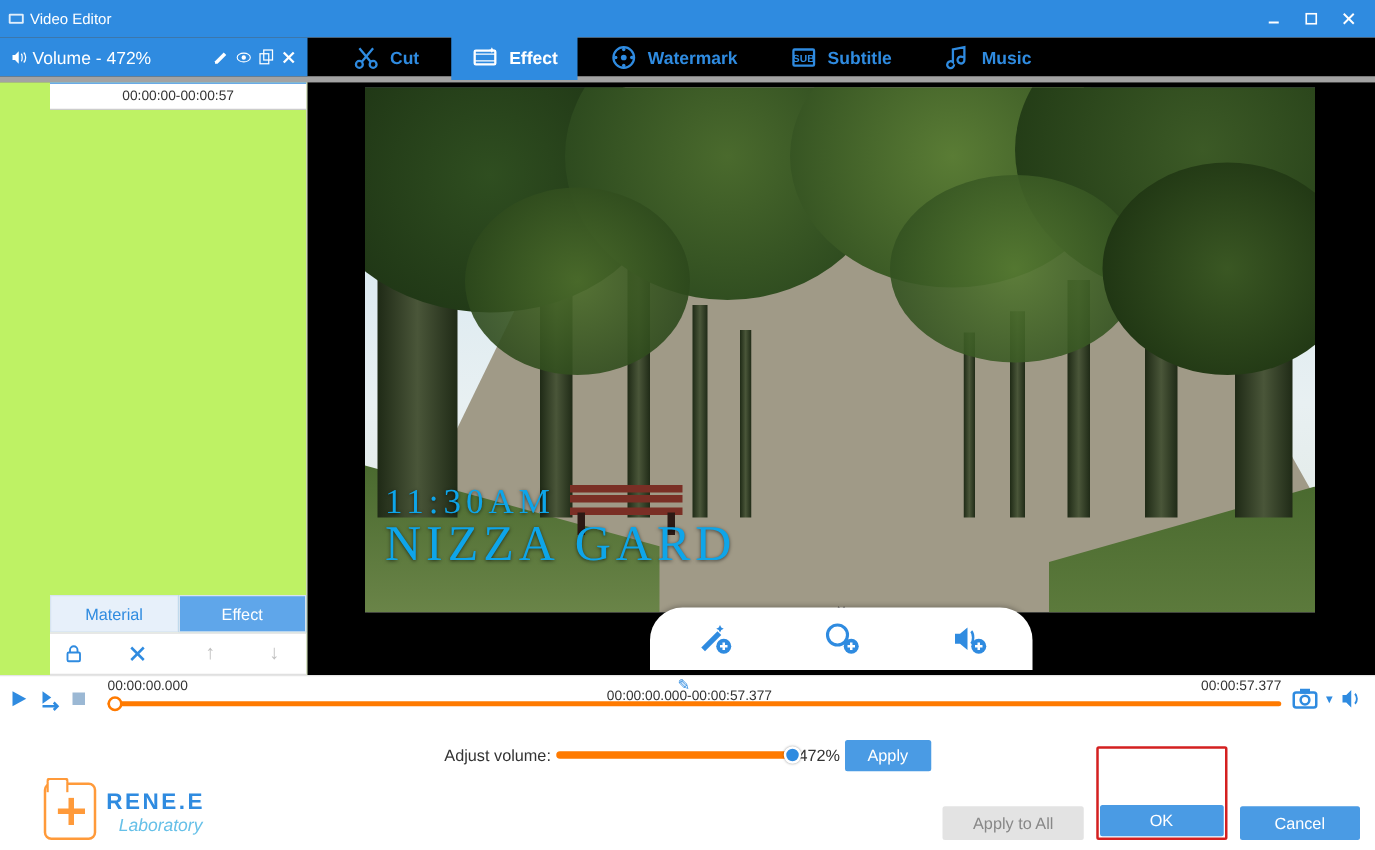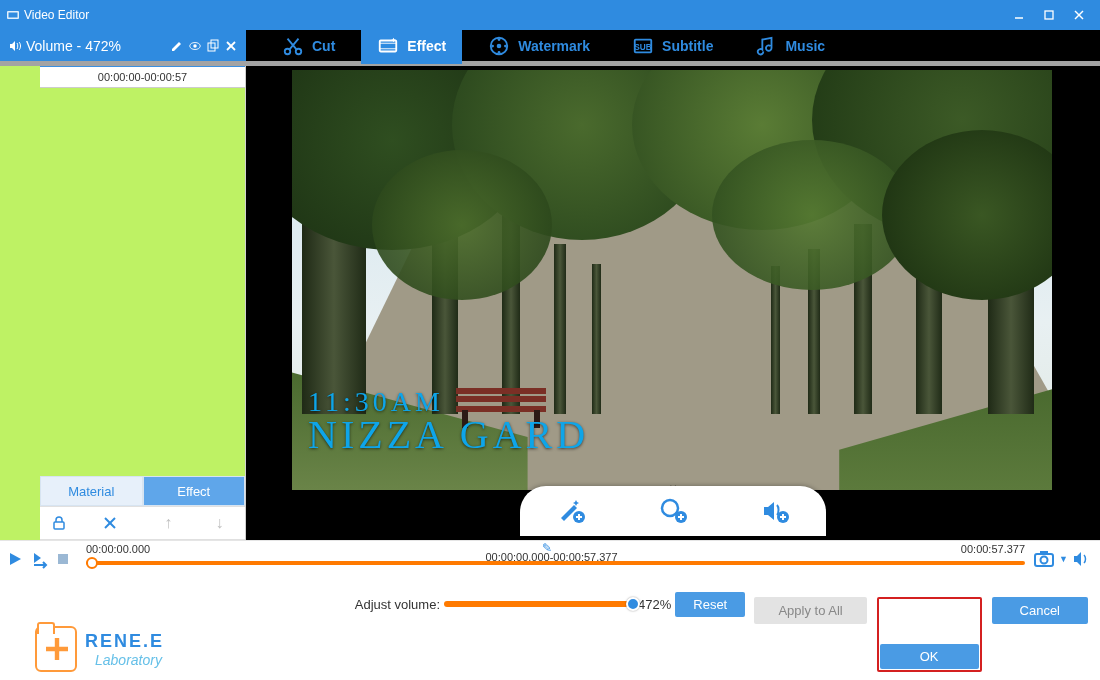--- a/index.html
+++ b/index.html
@@ -76,21 +76,21 @@
 .btn-flat { background:#e3e3e3; color:#888; border:none; padding:6px 24px; font-size:13px; cursor:default; border-radius:2px;}
 
 
 .footer { position:absolute; left:0; bottom:0; right:0; height:78px; display:flex; align-items:flex-end; padding:0 12px 8px 14px;}
 .brand { display:flex; align-items:center; gap:8px;padding-left:21px;}
 .brand-icon { width:42px; height:46px; background:#fff; border:2px solid #ff9a3a; border-radius:6px; position:relative;}
 .brand-icon::before { content:""; position:absolute; left:9px; top:10px; width:22px; height:22px; background:#ff9a3a; clip-path:polygon(40% 0,60% 0,60% 40%,100% 40%,100% 60%,60% 60%,60% 100%,40% 100%,40% 60%,0 60%,0 40%,40% 40%);}
 .brand-icon::after { content:""; position:absolute; left:0; top:-6px; width:14px; height:10px; background:#fff; border:2px solid #ff9a3a; border-bottom:none; border-radius:3px 3px 0 0;}
 .brand-text .line1 { color:#2f8be0; font-weight:800; font-size:18px; letter-spacing:2px;}
 .brand-text .line2 { color:#66c0e8; font-style:italic; font-size:14px; margin-left:10px;}
-.footer-btns { margin-left:auto; display:flex; gap:10px; align-items:flex-start;}
+.footer-btns { margin-left:auto; display:flex; gap:10px; align-items:flex-end;}
 .ok-wrap { border:2px solid #d42020; padding:1px; border-radius:2px;}
 .ok-wrap .btn { padding:5px 40px;margin-top:44px;}
 .cancel-btn { padding:6px 28px;}
 
 svg { display:block; }
 </style>
 </head>
 <body>
 
 <div class="titlebar">
@@ -324,21 +324,21 @@
       </span>
   </div>
 </div>
 
 <div class="vol-row">
   <span>Adjust volume:</span>
   <div class="vol-slider">
       <div class="knob"></div>
     </div>
   <span>472%</span>
-  <button class="btn">Reset</button>
+  <button class="btn">Apply</button>
 </div>
 
 <div class="footer">
   <div class="brand">
     <div class="brand-icon"></div>
     <div class="brand-text">
       <div class="line1">RENE.E</div>
       <div class="line2">Laboratory</div>
     </div>
   </div>

